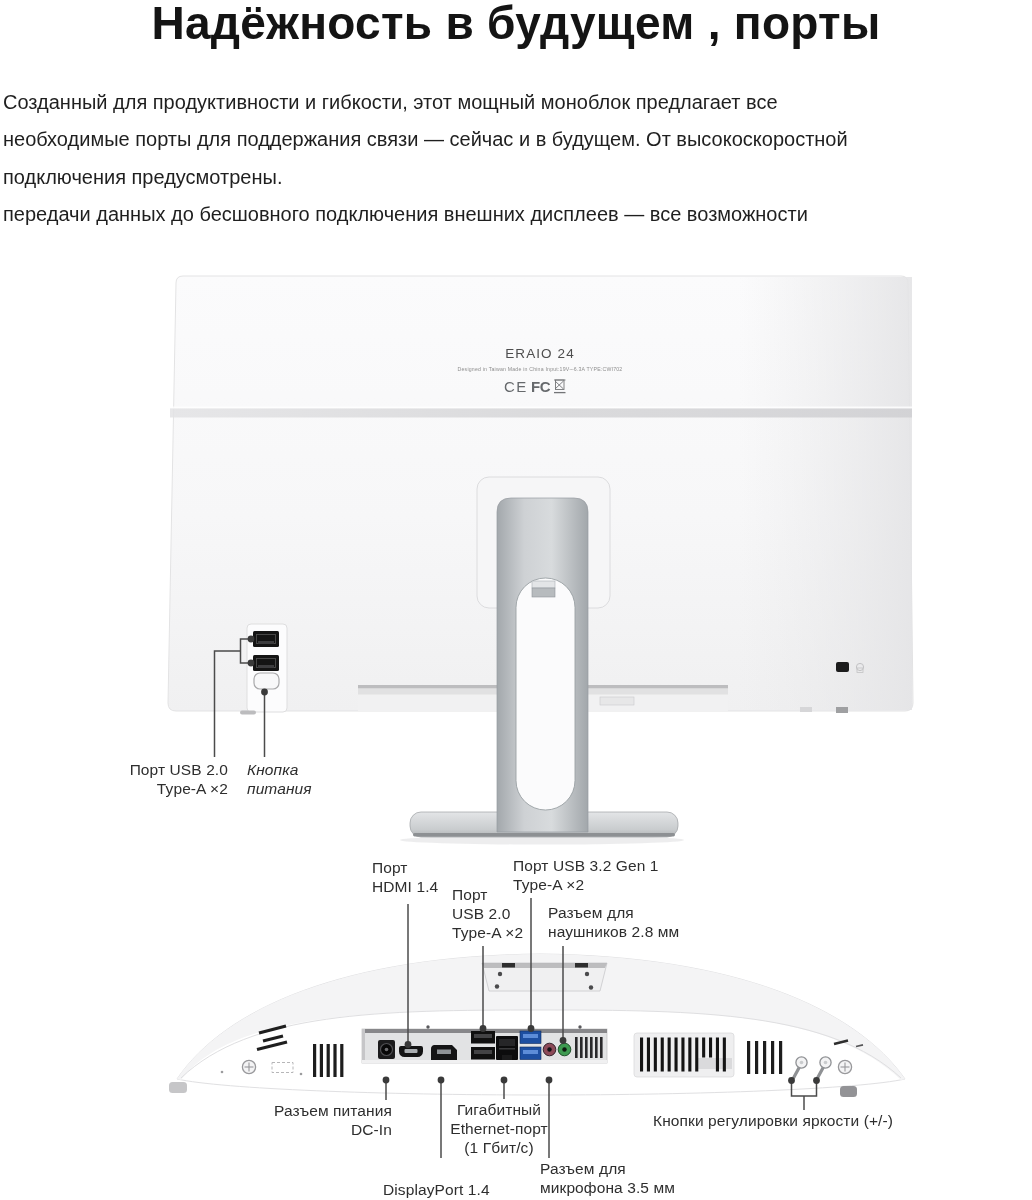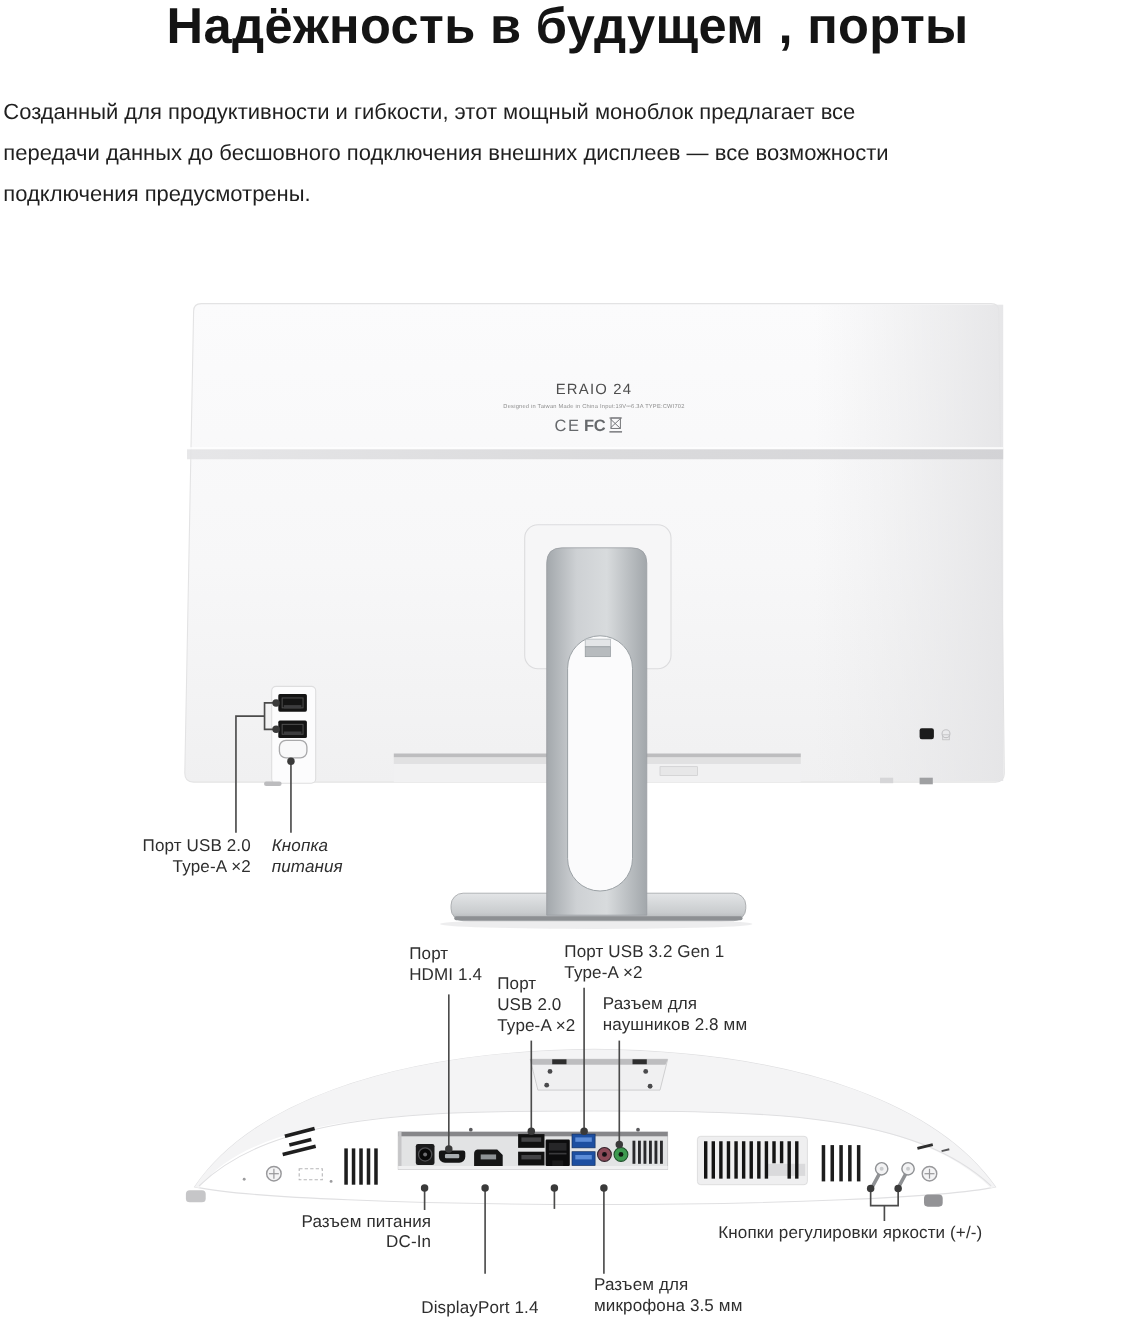--- a/index.html
+++ b/index.html
@@ -20,22 +20,23 @@
 </style>
 </head>
 <body>
 
 <div class="canvas">
 
   <div class="title">Надёжность в будущем , порты</div>
 
   <div class="intro">
     <div>Созданный для продуктивности и гибкости, этот мощный моноблок предлагает все</div>
+    <div>необходимые порты для поддержания связи — сейчас и в будущем. От высокоскоростной</div>
+    <div>подключения предусмотрены.</div>
     <div>передачи данных до бесшовного подключения внешних дисплеев — все возможности</div>
-    <div>подключения предусмотрены.</div>
   </div>
 
   <svg class="art" viewBox="0 0 1032 1200">
     <defs>
       <linearGradient id="bodyGrad" x1="0" y1="0" x2="0" y2="1">
         <stop offset="0" stop-color="#fbfbfc"></stop>
           <stop offset="0.55" stop-color="#f7f7f8"></stop>
         <stop offset="1" stop-color="#f0f0f1"></stop>
       </linearGradient>
       <linearGradient id="sideShade" x1="0" y1="0" x2="1" y2="0">
@@ -329,20 +330,25 @@
   </div>
   <div class="ann" style="left:548px;top:904px;">
     <div>Разъем для</div>
     <div>наушников 2.8 мм</div>
   </div>
 
   <div class="ann right" style="left:272px;top:1102px;width:120px;">
     <div>Разъем питания</div>
     <div>DC-In</div>
   </div>
+  <div class="ann center" style="left:444px;top:1101px;width:110px;">
+    <div>Гигабитный</div>
+    <div>Ethernet-порт</div>
+    <div>(1 Гбит/с)</div>
+  </div>
   <div class="ann" style="left:383px;top:1161px;margin-top:20px;">
     <div>DisplayPort 1.4</div>
   </div>
   <div class="ann" style="left:540px;top:1160px;">
     <div>Разъем для</div>
     <div>микрофона 3.5 мм</div>
   </div>
   <div class="ann" style="left:653px;top:1112px;">
     <div>Кнопки регулировки яркости (+/-)</div>
   </div>

